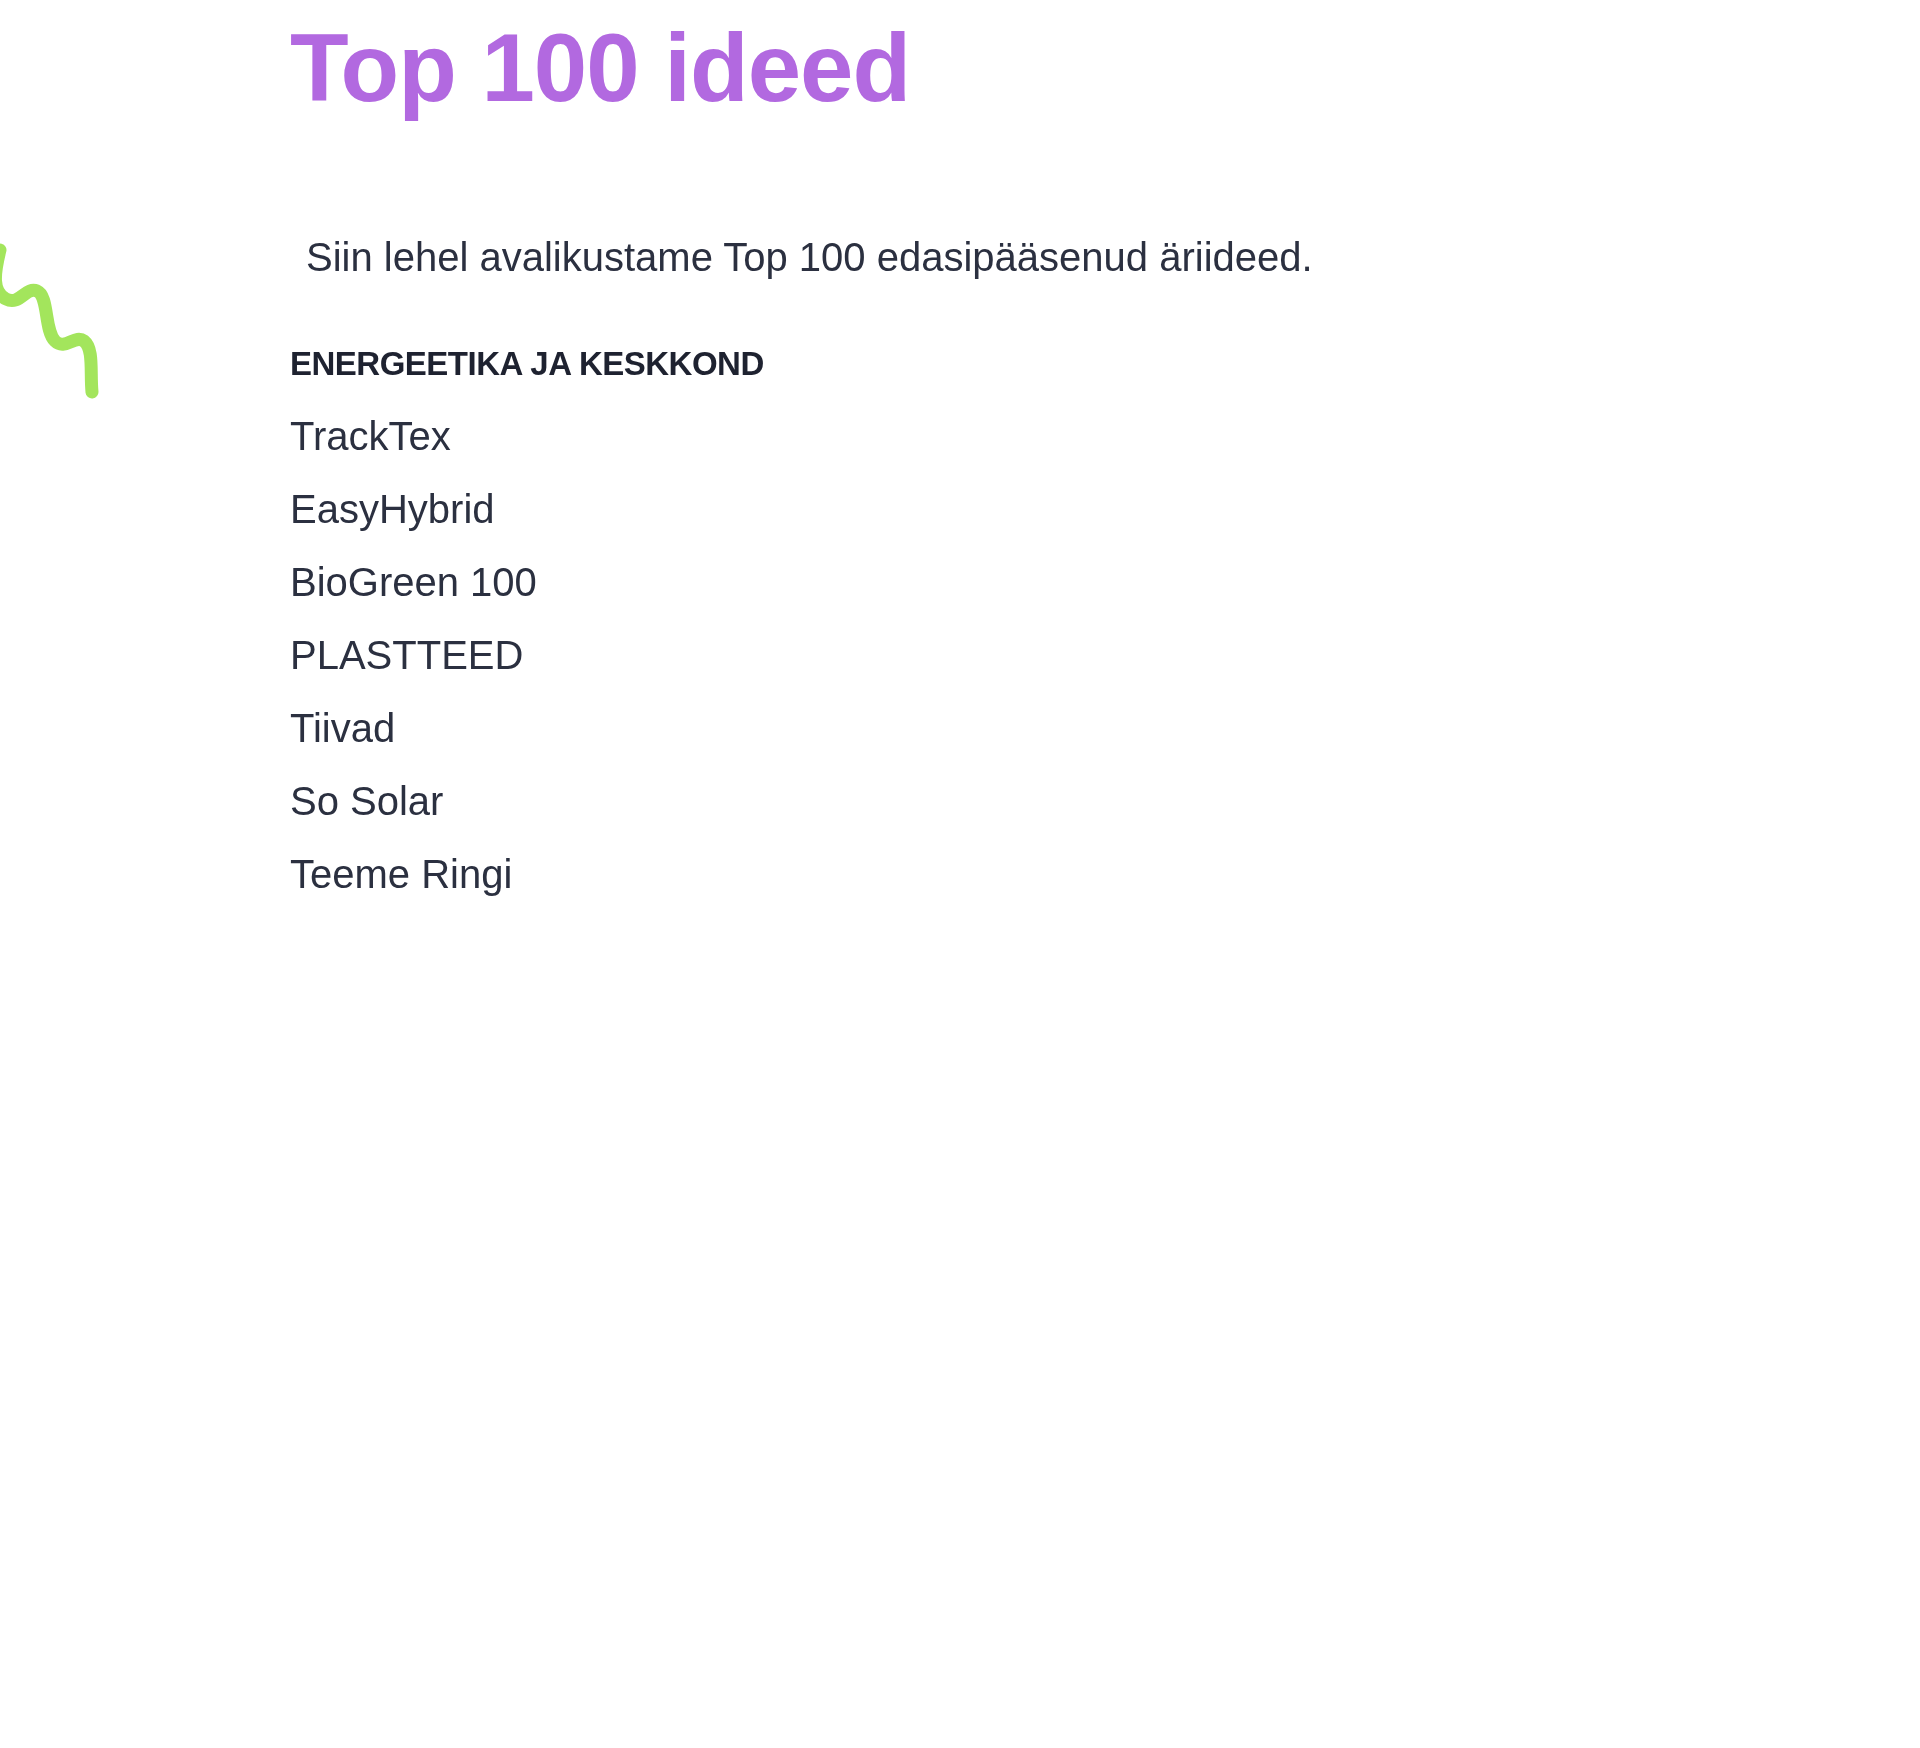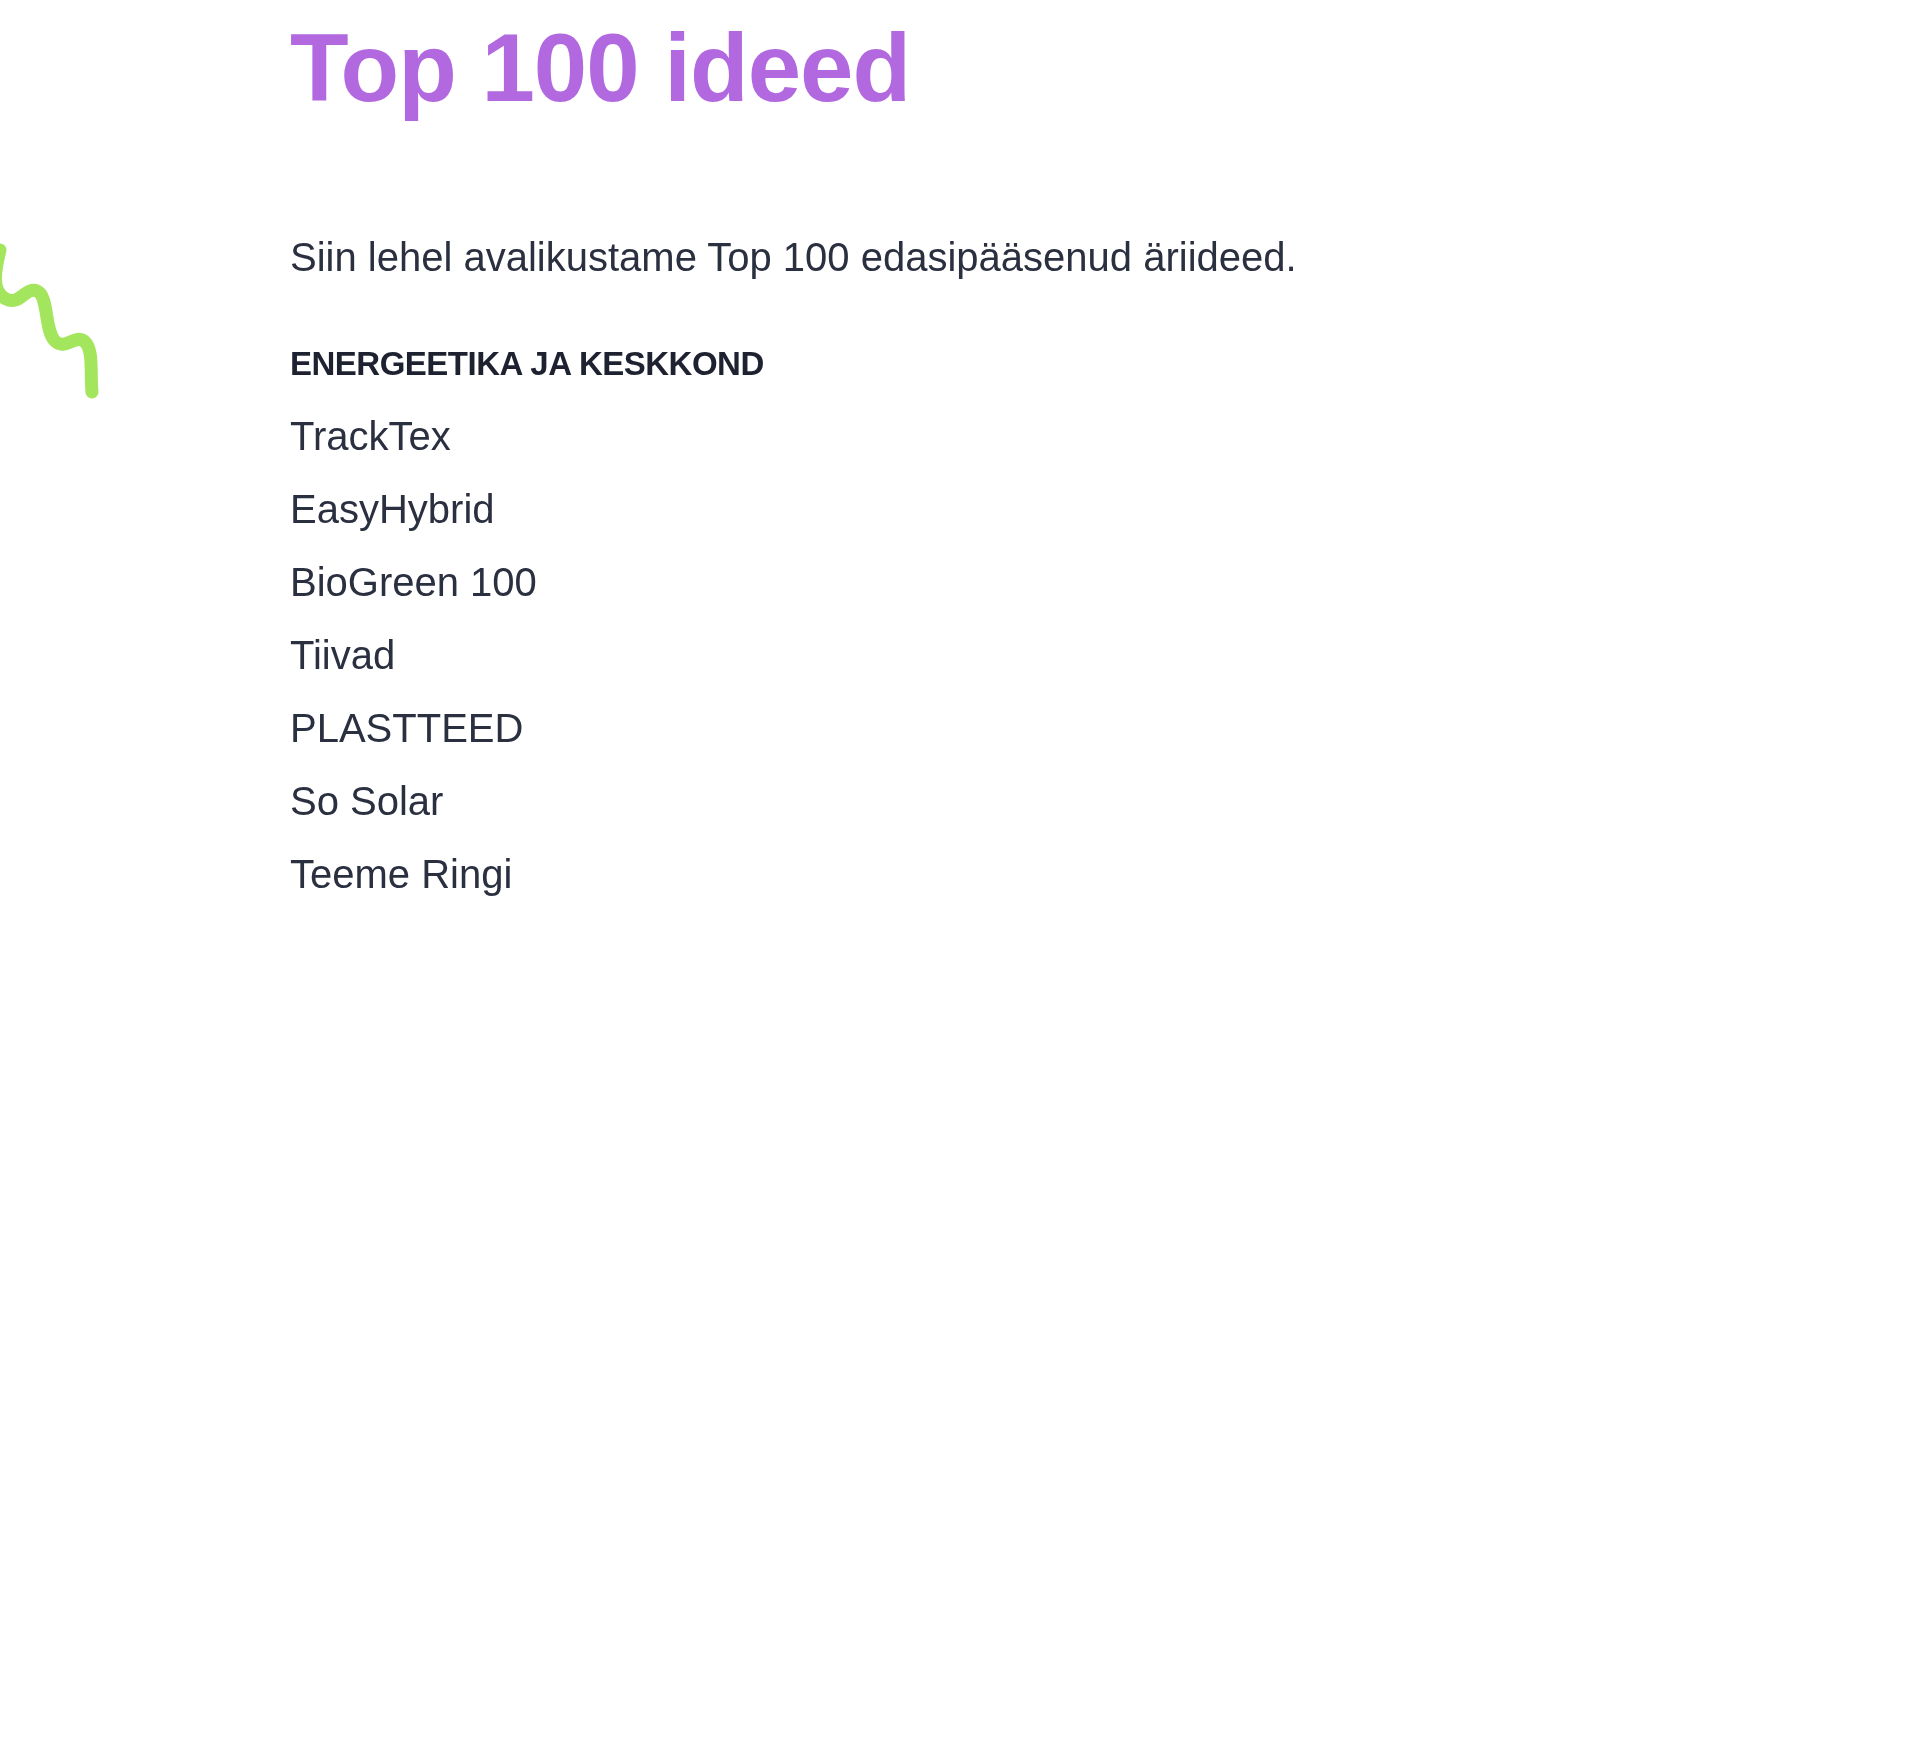--- a/index.html
+++ b/index.html
@@ -40,21 +40,21 @@
   }
   h1.page-title {
     margin: 10px 0 0 0;
     font-size: 96px;
     line-height: 115px;
     font-weight: 700;
     letter-spacing: -1px;
     color: var(--title-color);
   }
   p.intro {
-    margin: 96px 0 0 0;
+    margin: 96px 0 0 16px;
     font-size: 40px;
     line-height: 73px;
     color: var(--text-color);
   }
   h2.section-heading {
     margin: 33px 0 0 0;
     font-size: 33px;
     line-height: 73px;
     font-weight: 700;
     letter-spacing: -0.5px;
@@ -77,21 +77,21 @@
 <main class="content">
   <h1 class="page-title">Top 100 ideed</h1>
   <p class="intro">Siin lehel avalikustame Top 100 edasipääsenud äriideed.</p>
   <div id="sections">
   <section class="idea-section">
     <h2 class="section-heading">ENERGEETIKA JA KESKKOND</h2>
     <div class="idea-list">
           <p class="idea-item">TrackTex</p>
           <p class="idea-item">EasyHybrid</p>
           <p class="idea-item">BioGreen 100</p>
+          <p class="idea-item">PLASTTEED</p>
           <p class="idea-item">Tiivad</p>
-          <p class="idea-item">PLASTTEED</p>
           <p class="idea-item">So Solar</p>
           <p class="idea-item">Teeme Ringi</p>
         </div>
   </section>
 
 </div>
 </main>
 
 </body></html>

